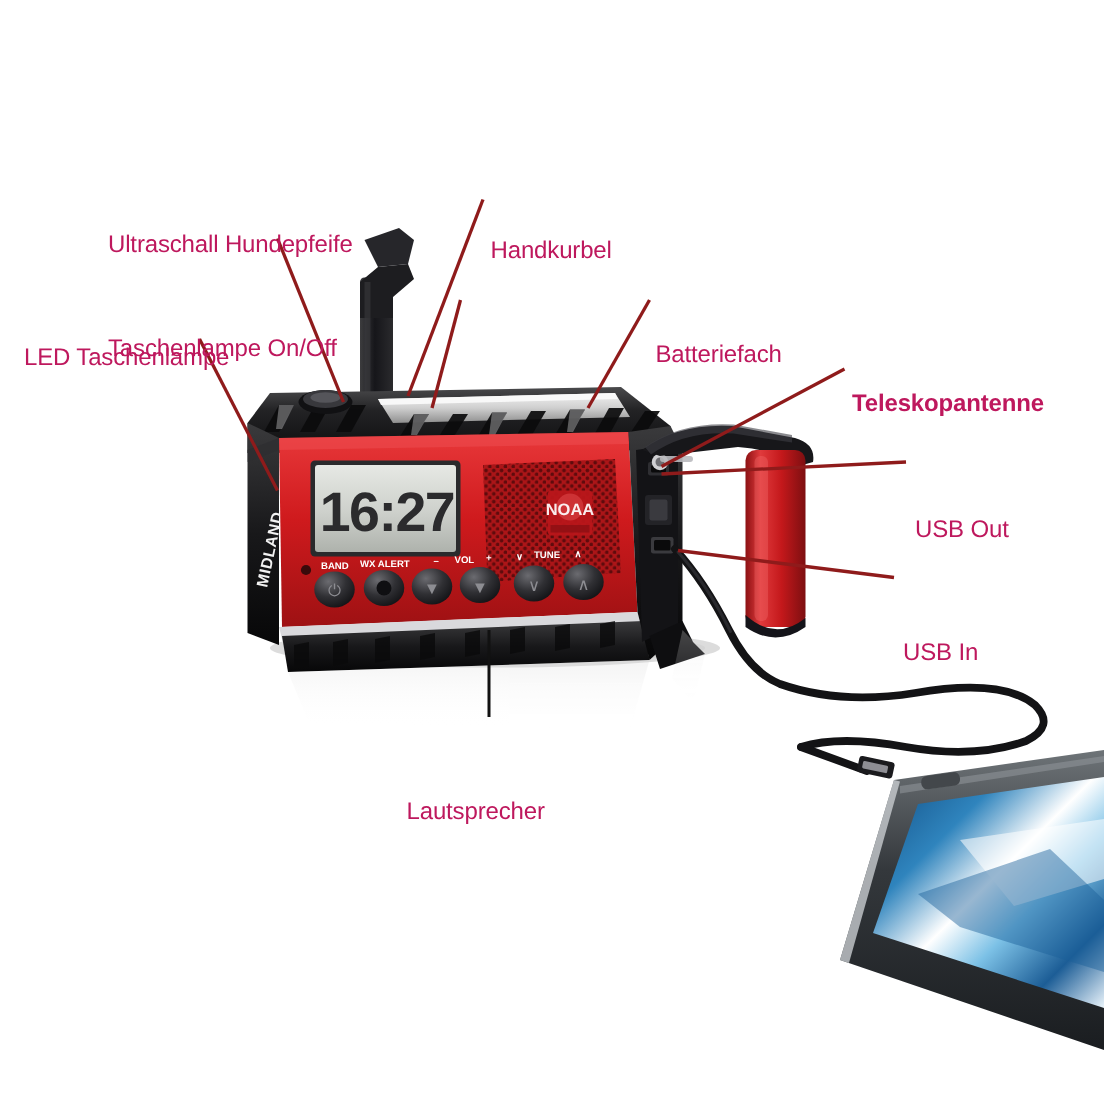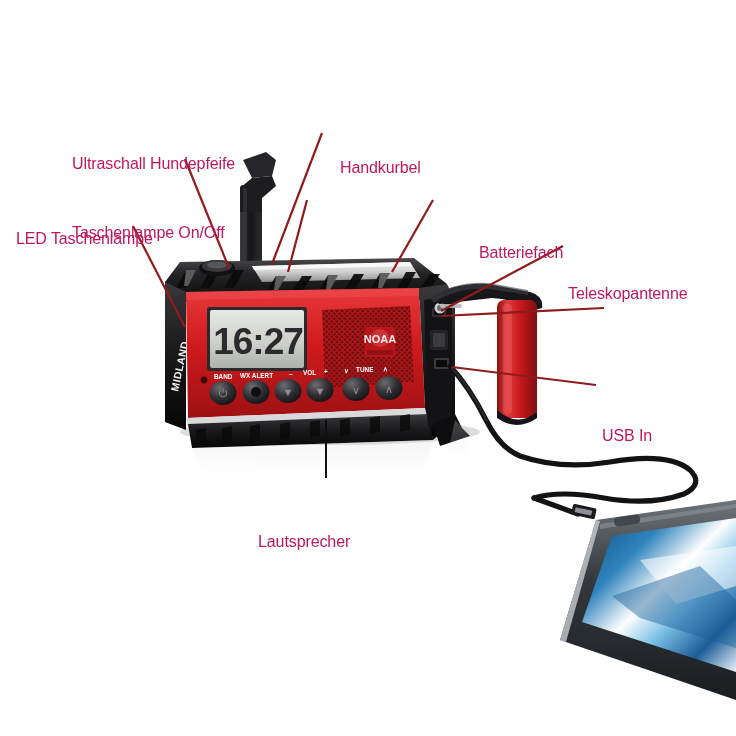--- a/index.html
+++ b/index.html
@@ -298,35 +298,38 @@
 
   <div class="label" style="left:16px;top:181px;">
     <div>LED Taschenlampe</div>
   </div>
 
   <div class="label" style="left:72px;top:106px;">
     <div>Ultraschall Hundepfeife</div>
     <div>Taschenlampe On/Off</div>
   </div>
 
-  <div class="label" style="left:340px;top:110px;text-align:right;">
+  <div class="label" style="left:327px;top:110px;text-align:right;">
     <div>Handkurbel</div>
   </div>
 
 
-  <div class="label" style="left:437px;top:195px;margin-left:42px;">
+  <div class="label" style="left:437px;top:179px;">
     <div>Batteriefach</div>
   </div>
 
-  <div class="label" style="left:568px;top:236px;">
+  <div class="label" style="left:568px;top:212px;font-weight:bold;">
     <div>Teleskopantenne</div>
   </div>
 
+  <div class="label" style="left:610px;top:296px;">
+    <div>USB Out</div>
+  </div>
 
   <div class="label" style="left:602px;top:378px;">
     <div>USB In</div>
   </div>
 
-  <div class="label" style="left:258px;top:484px;">
+  <div class="label" style="left:271px;top:484px;">
     <div>Lautsprecher</div>
   </div>
 
 </div>
 
 </body></html>

